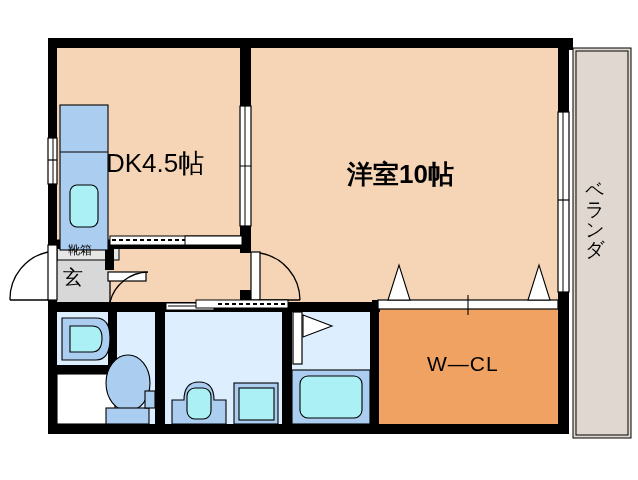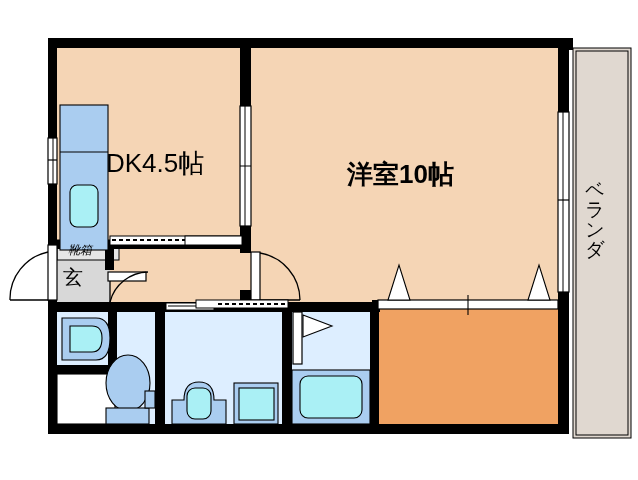--- a/index.html
+++ b/index.html
@@ -3,21 +3,21 @@
 <meta charset="utf-8">
 <style>
   html,body{margin:0;padding:0;background:#ffffff;}
   body{font-family:"Liberation Sans","DejaVu Sans",sans-serif;}
   #plan{position:relative;width:638px;height:480px;background:#ffffff;overflow:hidden;}
   #plan svg{display:block;position:absolute;left:0;top:0;}
   .lbl{position:absolute;color:#000;white-space:nowrap;}
   .lbl-dk{font-size:26px;left:106px;top:146px;letter-spacing:0px;}
   .lbl-yoshitsu{font-size:26px;left:347px;top:157px;font-weight:bold;}
   .lbl-wcl{font-size:21px;left:427px;top:352px;letter-spacing:1px;}
-  .lbl-kutsubako{font-size:12px;left:68px;top:242px;font-style:italic;}
+  .lbl-kutsubako{font-size:12px;left:68px;top:242px;}
   .lbl-gen{font-size:20px;left:63px;top:264px;}
   .lbl-veranda{font-size:19px;left:583px;top:180px;width:24px;text-align:center;
                line-height:1.06em;}
   .lbl-veranda span{display:block;}
 </style>
 </head>
 <body>
 
 <div id="plan">
 
@@ -189,20 +189,21 @@
     </g>
   </g>
 
   <g fill="none" stroke="#000" stroke-width="1">
     <rect x="576" y="51" width="52" height="384"></rect>
   </g>
 </svg>
 
 <div class="lbl lbl-dk">DK4.5帖</div>
 <div class="lbl lbl-yoshitsu">洋室10帖</div>
+<div class="lbl lbl-wcl">W—CL</div>
 <div class="lbl lbl-kutsubako">靴箱</div>
 <div class="lbl lbl-gen">玄</div>
 <div class="lbl lbl-veranda">
   <span>ベ</span>
   <span>ラ</span>
   <span>ン</span>
   <span>ダ</span>
 </div>
 
 </div>

